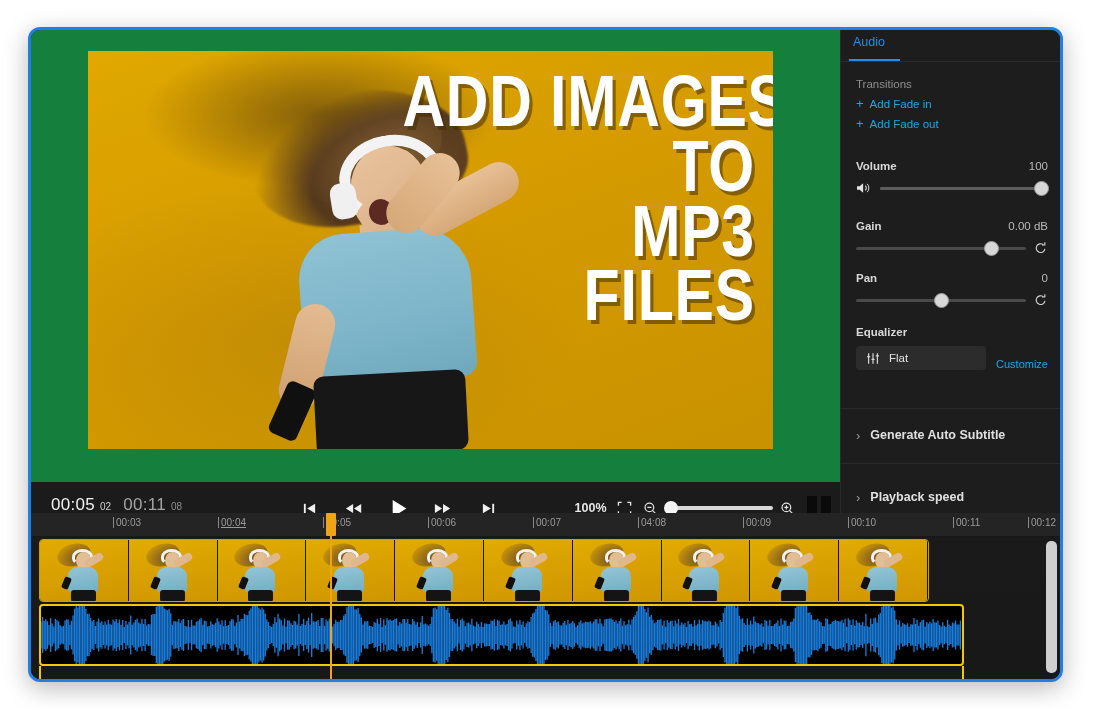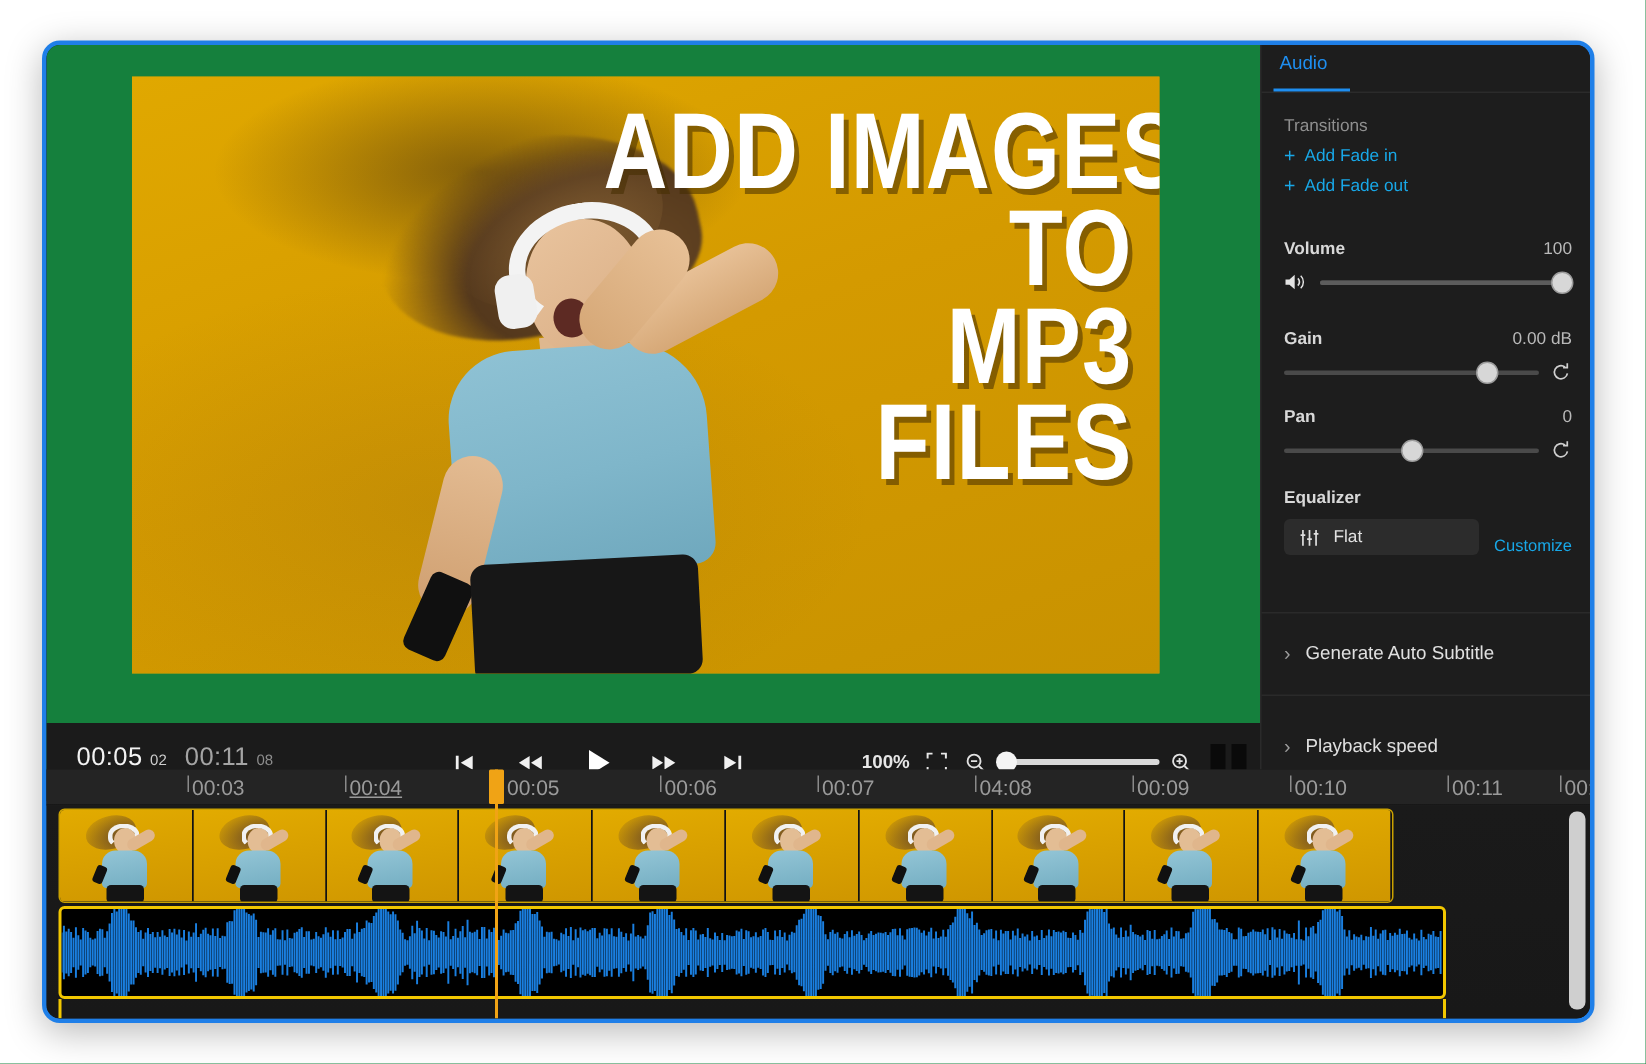--- a/index.html
+++ b/index.html
@@ -107,27 +107,27 @@
     border:1px solid #9b9b9b;box-sizing:border-box;cursor:pointer;}
   .reset{width:14px;height:14px;color:#cfcfcf;cursor:pointer;flex:0 0 auto;}
   .spk{width:16px;height:14px;flex:0 0 auto;}
   .eq-row{display:flex;align-items:flex-end;gap:10px;margin-top:8px;}
   .eq-sel{flex:1;height:24px;background:#2c2c2c;border-radius:4px;display:flex;align-items:center;gap:9px;
     padding:0 10px;box-sizing:border-box;cursor:pointer;}
   .eq-sel .lab{color:#e2e2e2;font-size:11.5px;}
   .eq-custom{color:#18a8e8;font-size:11px;cursor:pointer;white-space:nowrap;}
   .collapse-row{position:absolute;left:15px;right:12px;display:flex;align-items:center;gap:10px;cursor:pointer;}
   .collapse-row .cv{color:#9d9d9d;font-size:13px;line-height:1;}
-  .collapse-row .ct{color:#e0e0e0;font-size:12.5px;}
+  .collapse-row .ct{color:#e0e0e0;font-size:12.5px;font-weight:bold;}
   .divider{position:absolute;left:0;right:0;height:1px;background:#2a2a2a;}
 
   
   .timeline{position:absolute;left:0;top:483px;right:0;bottom:0;background:#171717;}
   .ruler{position:absolute;left:0;top:0;right:0;height:23px;background:#242424;border-bottom:1px solid #141414;}
-  .tick{position:absolute;top:4px;color:#9a9a9a;font-size:14px;white-space:nowrap;margin-left:12px;}
+  .tick{position:absolute;top:4px;color:#9a9a9a;font-size:10px;white-space:nowrap;}
   .tick::before{content:"";position:absolute;left:-3px;top:0px;width:1px;height:11px;background:#8a8a8a;}
   .tracks{position:absolute;left:0;top:23px;right:0;bottom:0;overflow:hidden;}
   .ghost{position:absolute;left:0;top:0;right:0;bottom:0;opacity:.16;
     background:linear-gradient(180deg,#2a2a2a,#1d1d1d);}
   .v-track{position:absolute;left:8px;top:3px;width:890px;height:63px;border-radius:4px;overflow:hidden;
     border:1px solid #caa100;box-sizing:border-box;display:flex;}
   .thumb{flex:1 0 0;position:relative;overflow:hidden;border-right:1px solid rgba(0,0,0,.25);}
   .thumb .ph{position:absolute;inset:0;background:linear-gradient(170deg,#e2ab00,#cf9600);}
   .mini{position:absolute;left:50%;top:4px;width:54px;height:58px;transform:translateX(-50%);}
   .m-hair{position:absolute;left:0px;top:0px;width:34px;height:22px;border-radius:50%;

